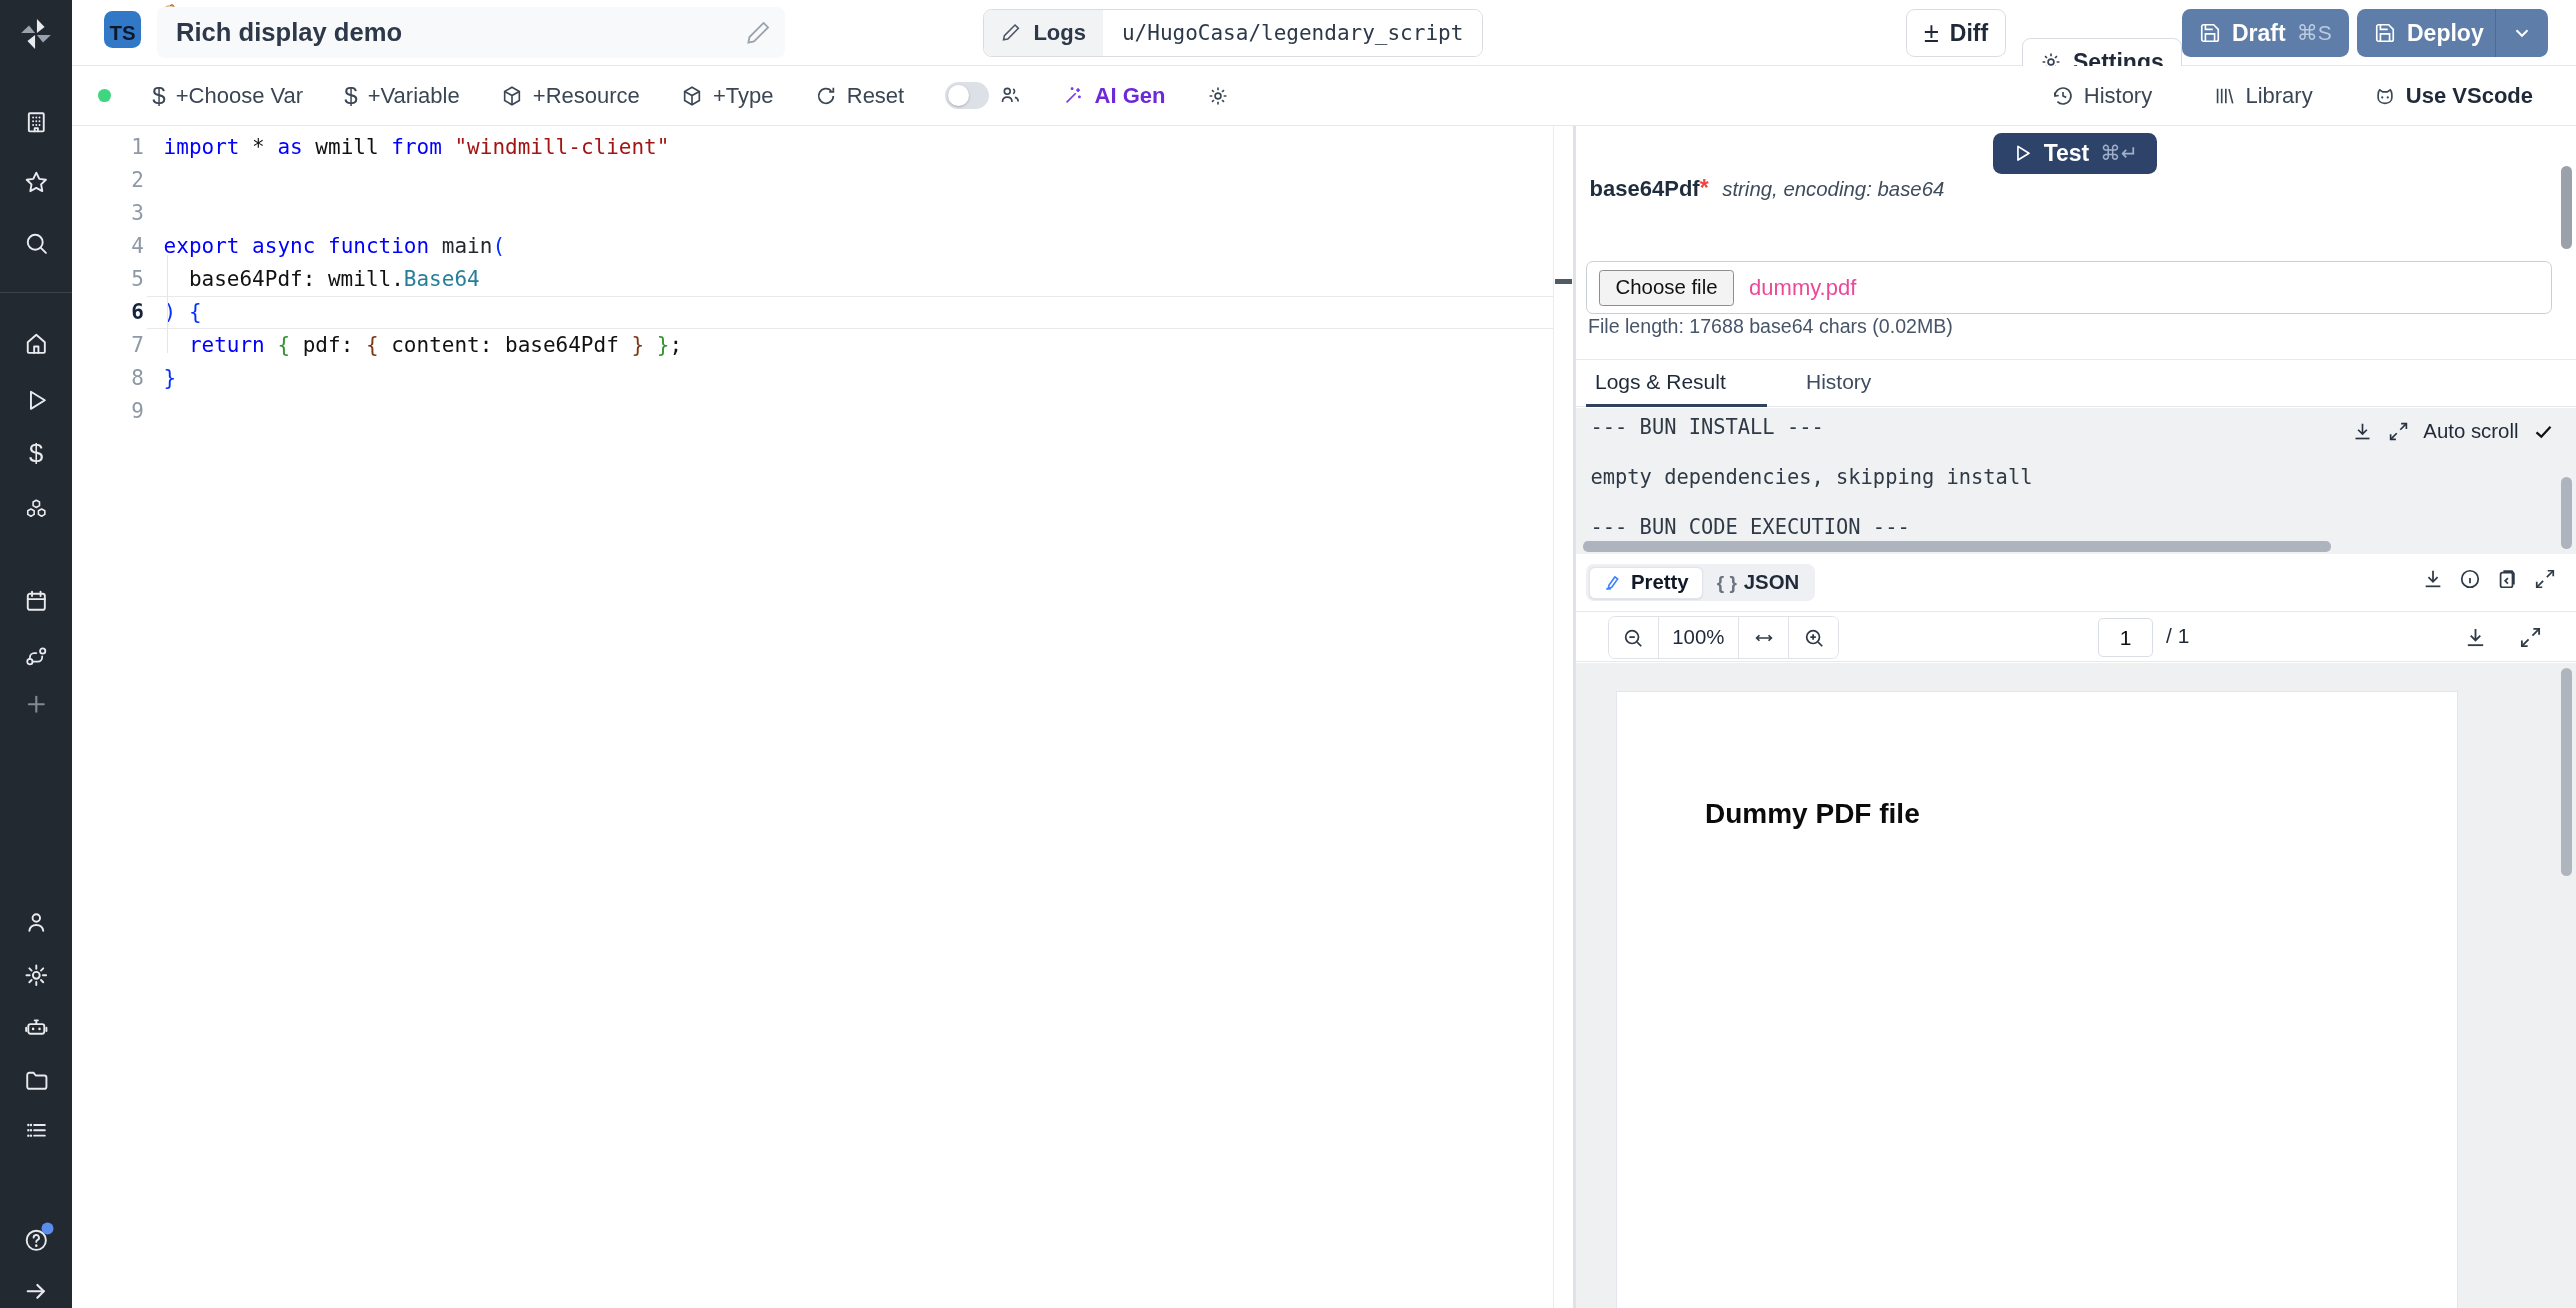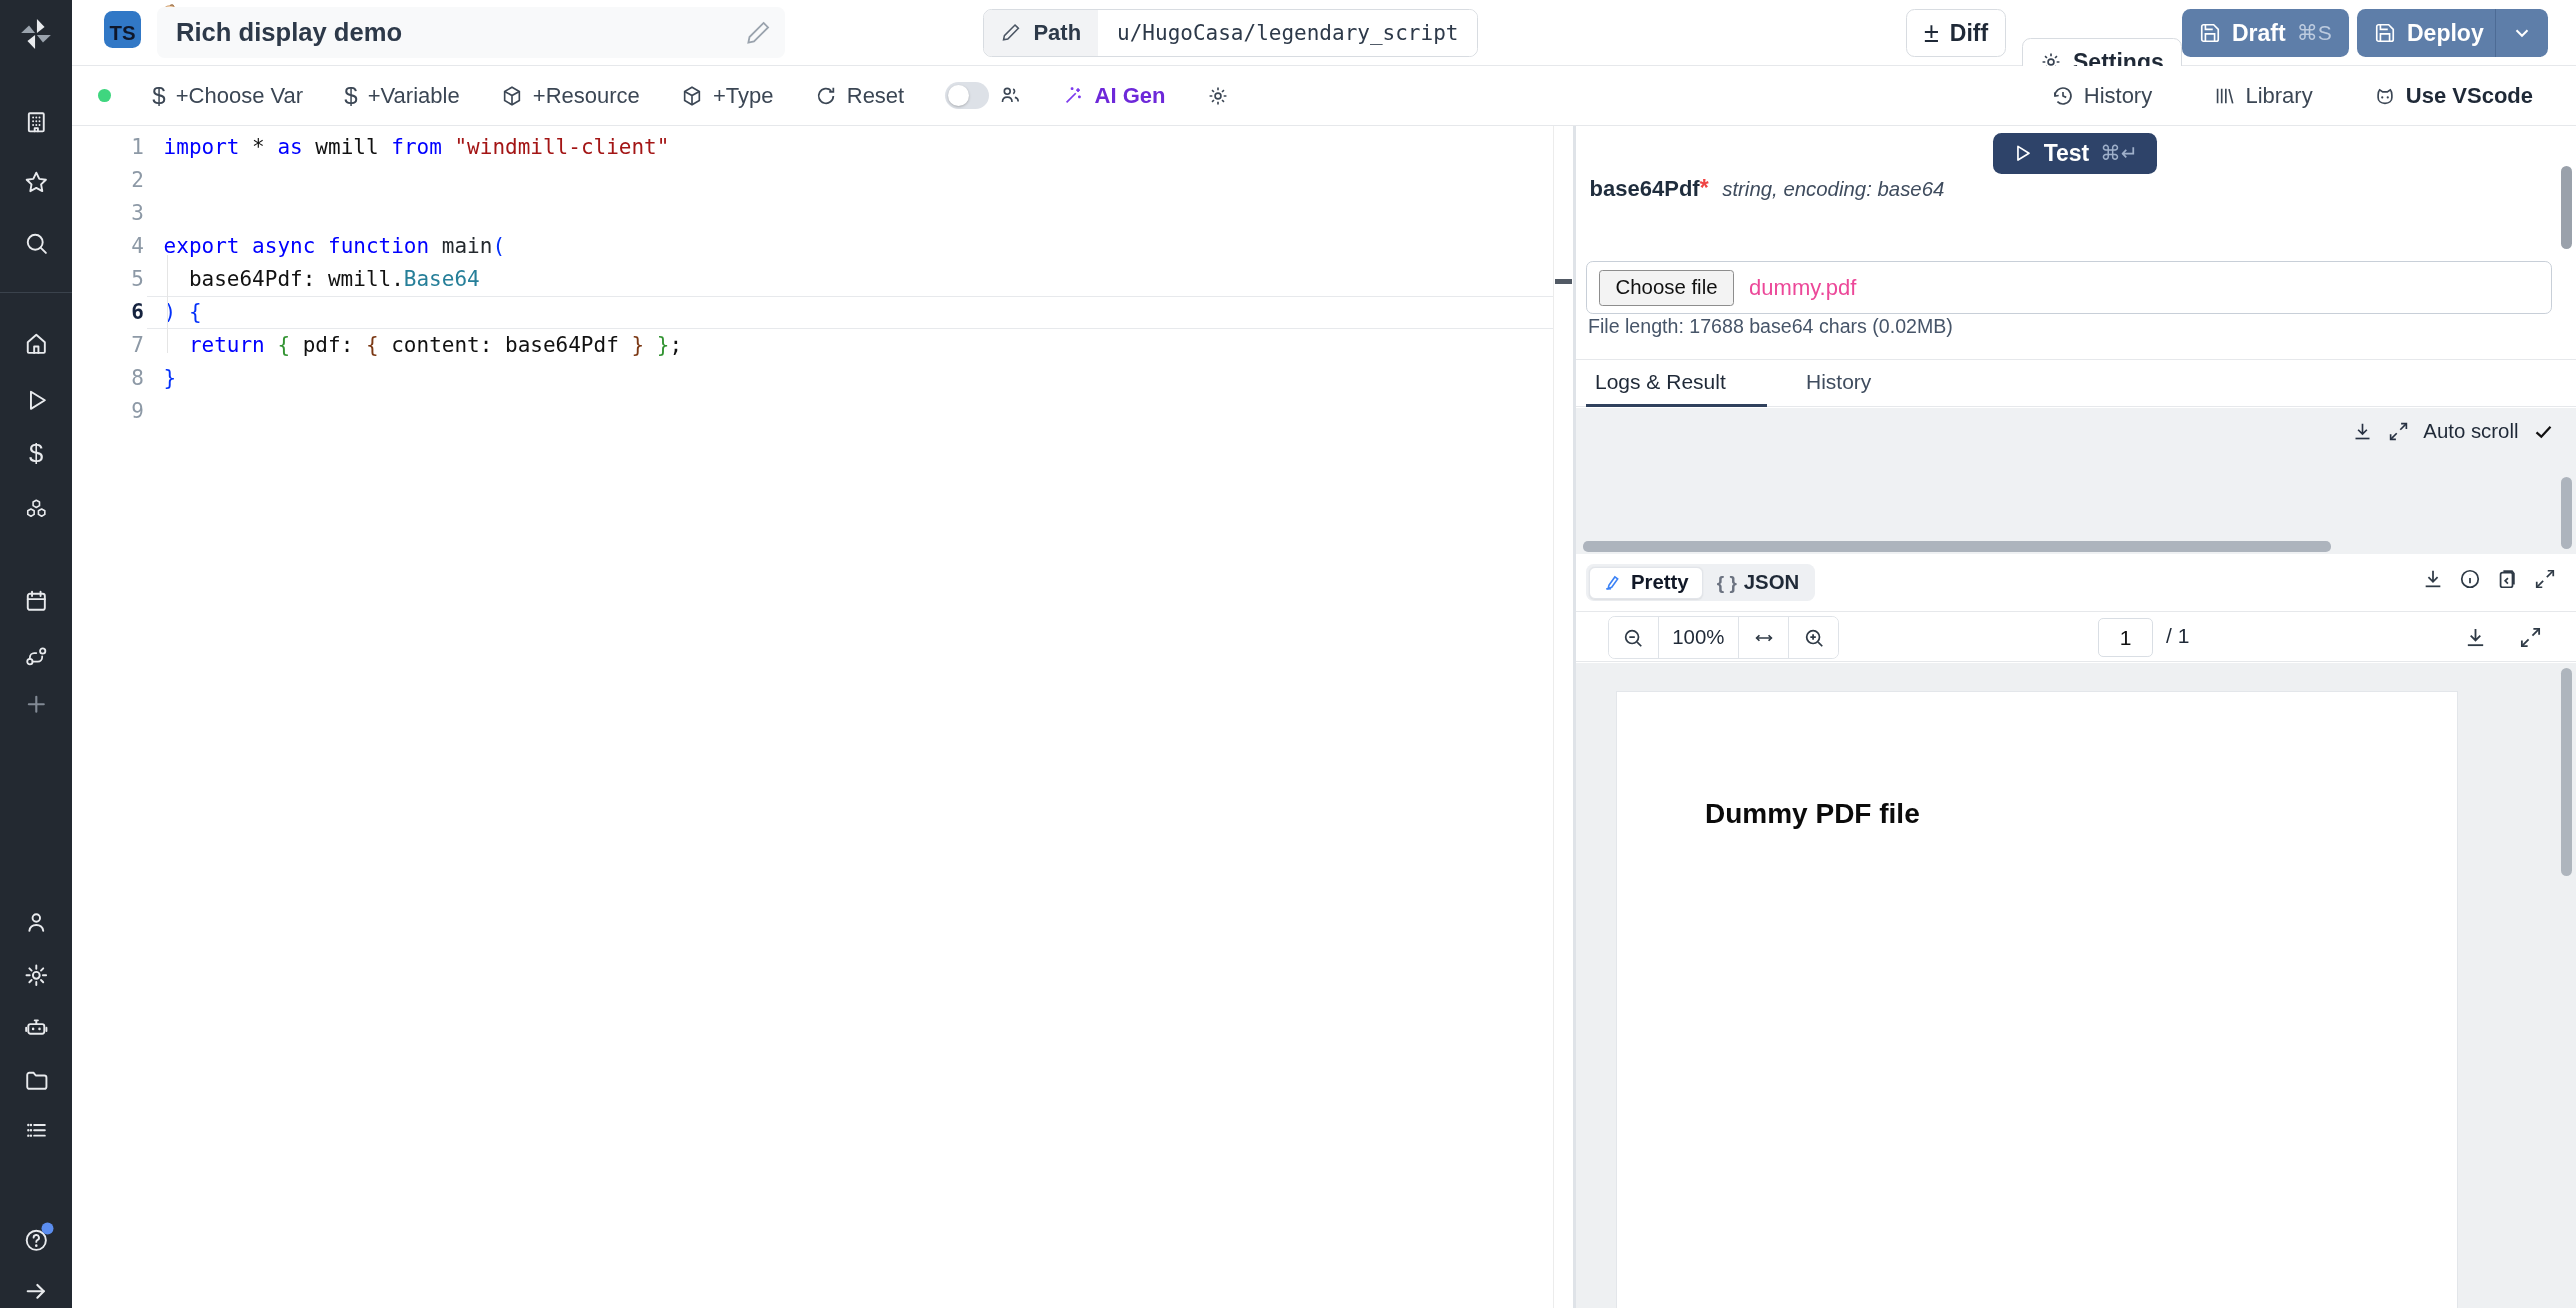--- a/index.html
+++ b/index.html
@@ -295,21 +295,21 @@
       <span id="title-text">Rich display demo</span>
     </div>
     <svg id="title-edit" viewBox="0 0 24 24" fill="none" stroke="currentColor" stroke-width="1.6">
       <path d="M16.5 3.5l4 4L8 20l-5 1 1-5z"></path>
     </svg>
     <div id="path-pill">
       <div id="path-left">
         <svg viewBox="0 0 24 24" fill="none" stroke="currentColor" stroke-width="1.8">
             <path d="M16.5 3.5l4 4L8 20l-5 1 1-5z"></path>
           </svg>
-        <span>Path</span>
+        <span>Logs</span>
       </div>
       <div id="path-value">u/HugoCasa/legendary_script</div>
     </div>
     <button class="top-btn" id="btn-diff">
       <span class="plusminus">±</span>
       <span>Diff</span>
     </button>
     <button class="top-btn" id="btn-settings">
       <svg viewBox="0 0 24 24" fill="none" stroke="currentColor" stroke-width="1.8">
         <circle cx="12" cy="12" r="3.2"></circle>
@@ -459,20 +459,25 @@
     <div id="file-length">File length: 17688 base64 chars (0.02MB)</div>
     <div id="panel-div1"></div>
 
     <div id="tabs-row">
       <span class="tab" id="tab-logs">Logs &amp; Result</span>
       <span class="tab" id="tab-history">History</span>
       <span id="tab-underline"></span>
     </div>
 
     <div id="logs-area">
+      <pre id="log-pre">--- BUN INSTALL ---
+
+empty dependencies, skipping install
+
+--- BUN CODE EXECUTION ---</pre>
       <div id="logs-overlay">
         <svg viewBox="0 0 24 24" fill="none" stroke="currentColor" stroke-width="1.9">
             <path d="M12 3v11M7 10l5 5 5-5"></path>
             <path d="M4 20h16"></path>
           </svg>
         <svg viewBox="0 0 24 24" fill="none" stroke="currentColor" stroke-width="1.9">
             <polyline points="15,3 21,3 21,9"></polyline>
             <polyline points="9,21 3,21 3,15"></polyline>
             <line x1="21" y1="3" x2="14" y2="10"></line>
             <line x1="3" y1="21" x2="10" y2="14"></line>

